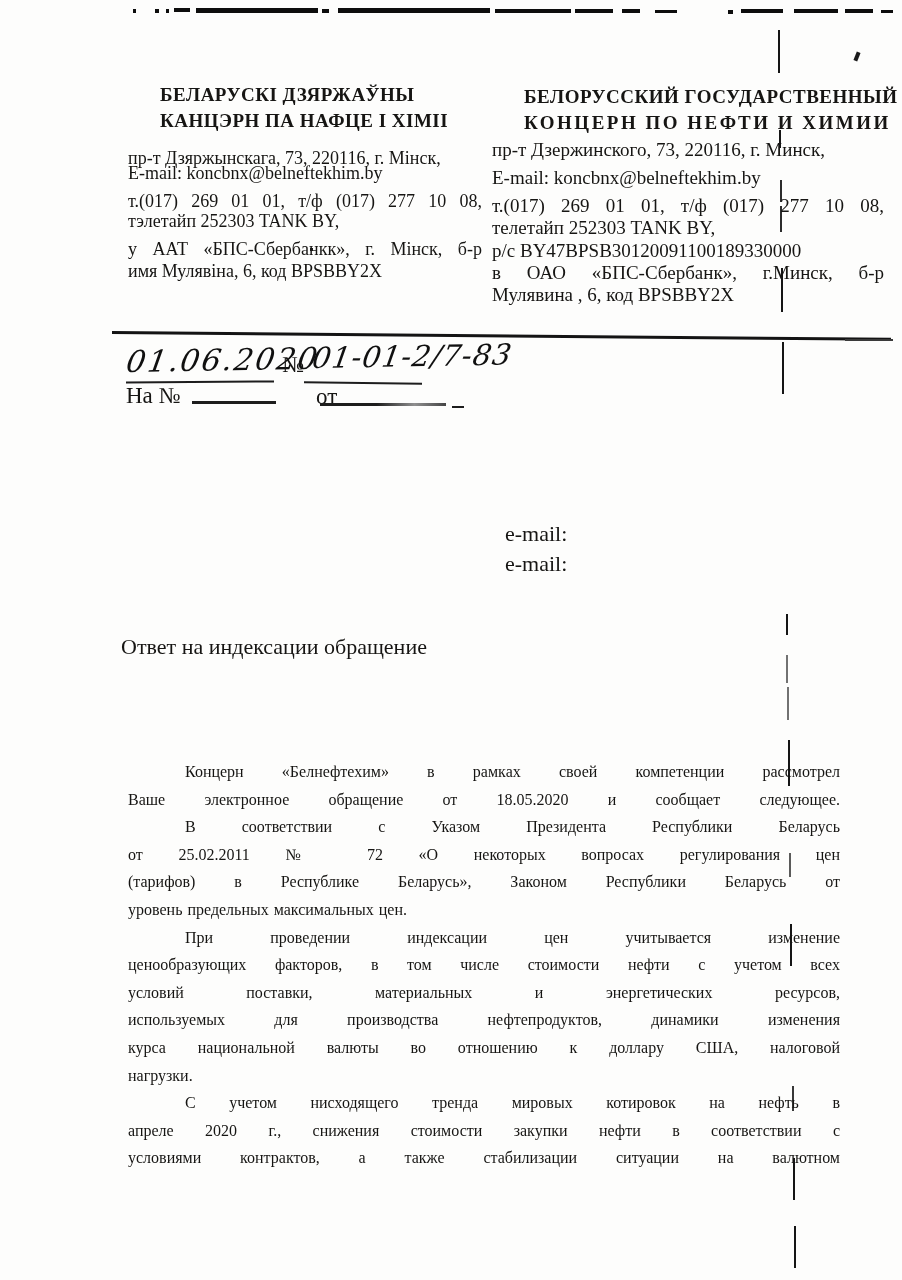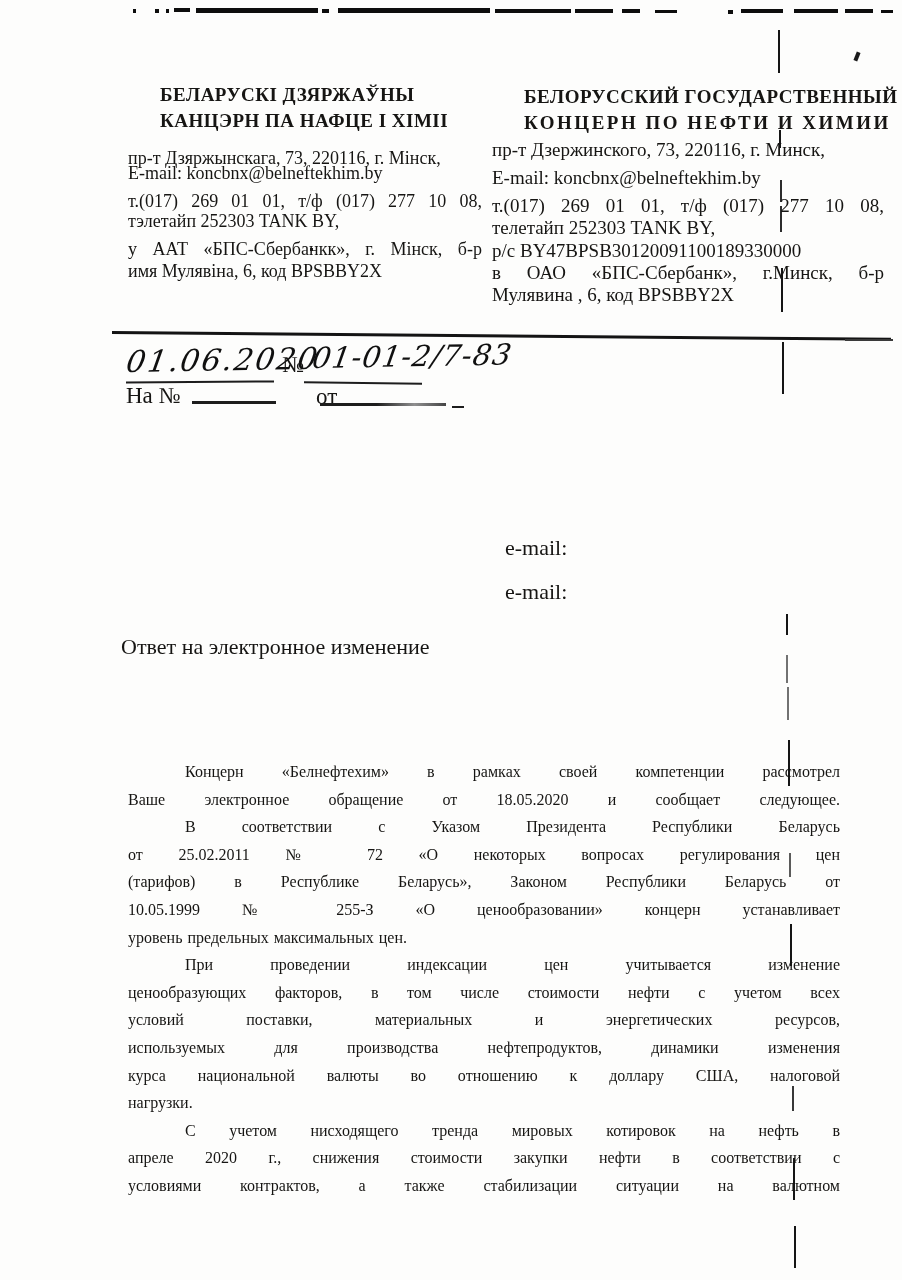--- a/index.html
+++ b/index.html
@@ -41,21 +41,21 @@
     transform:skewX(-10deg) rotate(-1deg);transform-origin:left bottom;
     white-space:nowrap;
   }
   .hw-date{font-size:30px;}
   .hw-num{font-size:29px;letter-spacing:1px;}
   .reflabel{font-size:23px;}
   .blank{position:absolute;height:2px;background:#1d1d1d;}
   .blank.fade{background:linear-gradient(90deg,#1d1d1d 0%,#1d1d1d 45%,#8f8f8f 75%,#444 100%);}
 
   
-  .emailrow{font-size:22px;line-height:30px;margin-top:14px;}
+  .emailrow{font-size:22px;line-height:30px;}
   .subject{font-size:22px;}
 
   
   .body-block{position:absolute;left:128px;top:758px;width:712px;font-size:16px;}
   .bl{
     line-height:27.6px;height:27.6px;overflow:visible;
     text-align:justify;text-align-last:justify;
     word-spacing:1px;
   }
   .bl.ind{padding-left:57px;}
@@ -153,29 +153,28 @@
     <div class="reflabel abs" style="left:292px;top:384px;margin-left:24px;">от</div>
     <div class="blank fade" style="left:320px;top:403px;width:126px;height:3px;"></div>
     <div class="blank" style="left:452px;top:406px;width:12px;"></div>
   </div>
 
   <div class="abs" style="left:505px;top:519px;">
     <div class="emailrow">e-mail:</div>
     <div class="emailrow">e-mail:</div>
   </div>
 
-  <div class="subject abs" style="left:121px;top:634px;">Ответ на электронное изменение</div>
+  <div class="subject abs" style="left:121px;top:634px;">Ответ на индексации обращение</div>
 
   <div class="body-block">
     <div class="bl ind">Концерн «Белнефтехим» в рамках своей компетенции рассмотрел</div>
     <div class="bl">Ваше электронное обращение от 18.05.2020 и сообщает следующее.</div>
     <div class="bl ind">В соответствии с Указом Президента Республики Беларусь</div>
     <div class="bl">от 25.02.2011 № 72 «О некоторых вопросах регулирования цен</div>
     <div class="bl">(тарифов) в Республике Беларусь», Законом Республики Беларусь от</div>
-    <div class="bl">10.05.1999 № 255-З «О ценообразовании» концерн устанавливает</div>
     <div class="bl end">уровень предельных максимальных цен.</div>
     <div class="bl ind">При проведении индексации цен учитывается изменение</div>
     <div class="bl">ценообразующих факторов, в том числе стоимости нефти с учетом всех</div>
     <div class="bl">условий поставки, материальных и энергетических ресурсов,</div>
     <div class="bl">используемых для производства нефтепродуктов, динамики изменения</div>
     <div class="bl">курса национальной валюты во отношению к доллару США, налоговой</div>
     <div class="bl end">нагрузки.</div>
     <div class="bl ind">С учетом нисходящего тренда мировых котировок на нефть в</div>
     <div class="bl">апреле 2020 г., снижения стоимости закупки нефти в соответствии с</div>
     <div class="bl">условиями контрактов, а также стабилизации ситуации на валютном</div>

